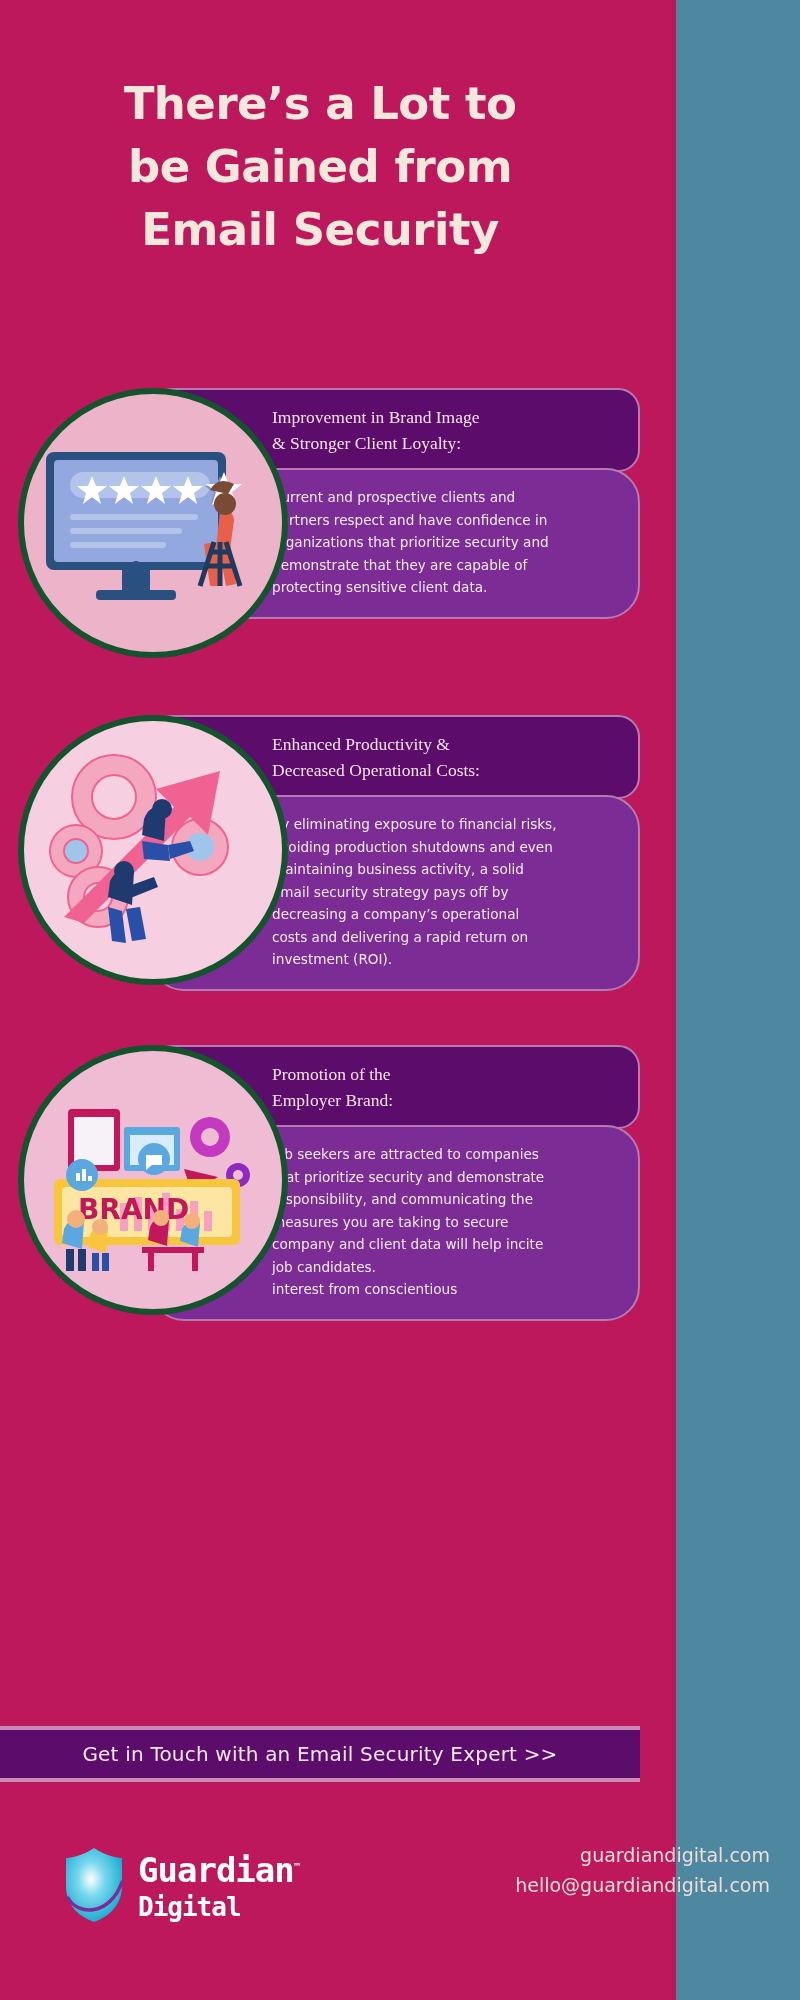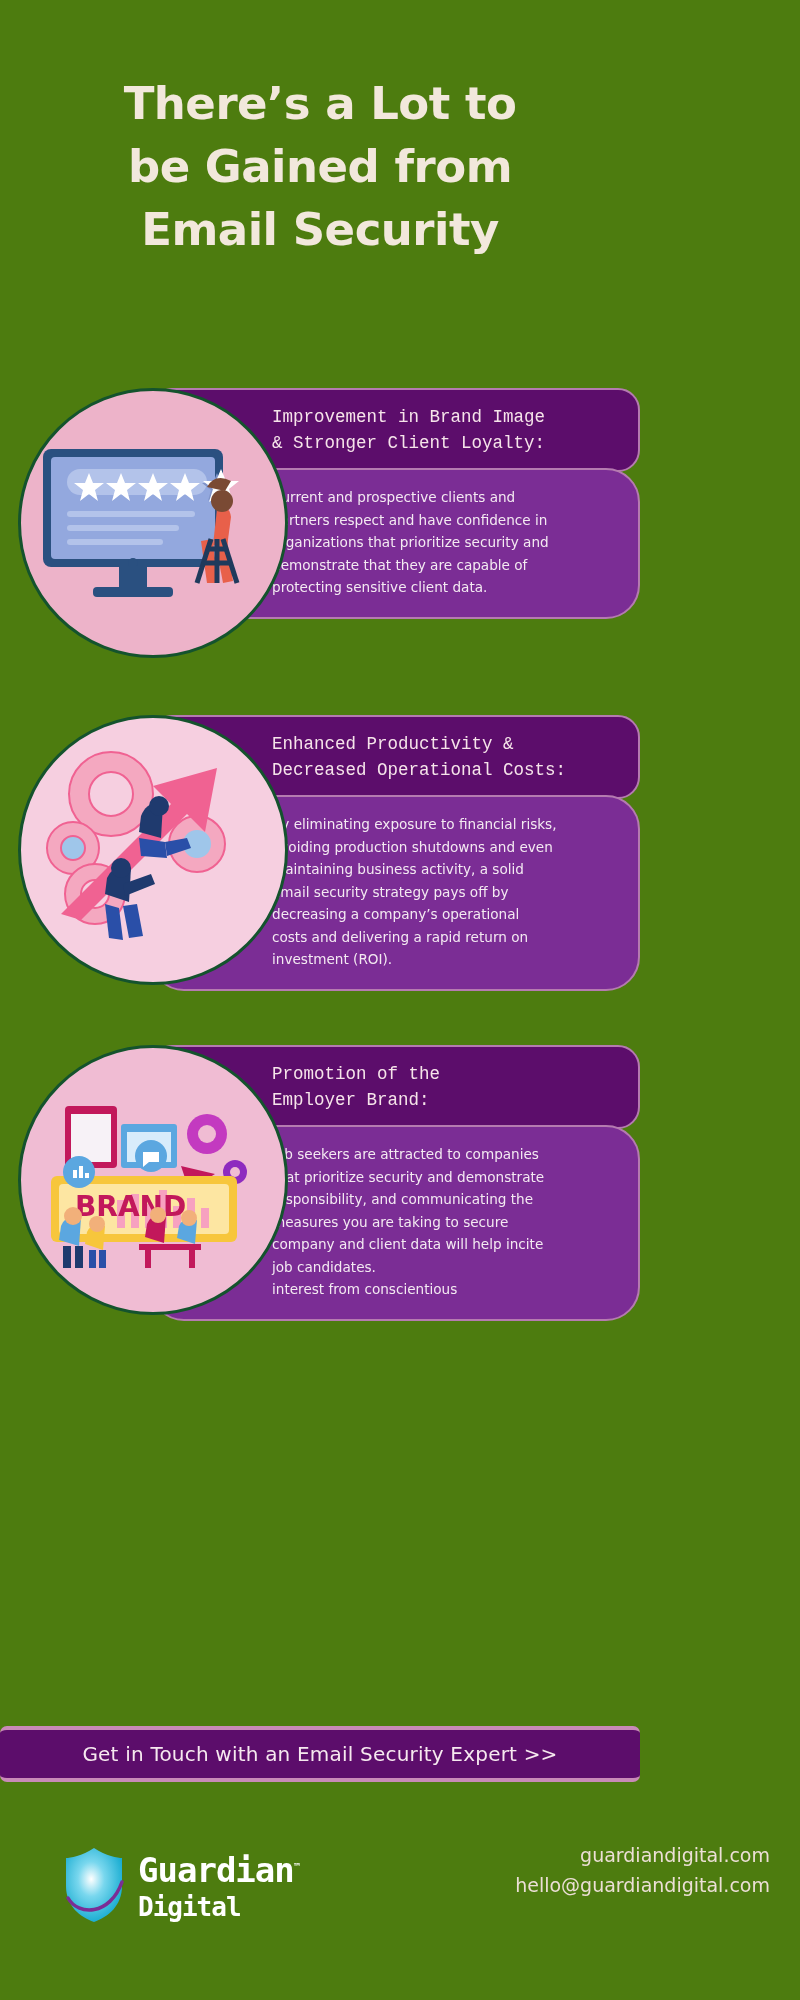--- a/index.html
+++ b/index.html
@@ -3,21 +3,21 @@
 <meta charset="utf-8">
 <style>
   * { margin:0; padding:0; box-sizing:border-box; }
   html,body { width:800px; height:2000px; }
   body {
     font-family:"Liberation Sans", sans-serif;
     background:#4d87a0;
     overflow:hidden;
     position:relative;
   }
-  .page { position:relative; width:800px; height:2000px; background:#4d7c0f; }
+  .page { position:relative; width:676px; height:2000px; background:#be185d; }
 
   
   .title-block{
     position:absolute; left:0; top:72px; width:640px;
     text-align:center;
   }
   .title-block .line{
     font-family:"DejaVu Sans", sans-serif;
     font-weight:bold;
     font-size:45px;
@@ -29,42 +29,42 @@
   
   .section{ position:absolute; left:0; width:640px; }
   .sec1{ top:388px; height:300px; }
   .sec2{ top:715px; height:340px; }
   .sec3{ top:1045px; height:300px; }
 
   .circle{
     position:absolute; left:18px; top:0;
     width:270px; height:270px; border-radius:50%;
     background:#edb3c9;
-    border:3px solid #14532d;
+    border:6px solid #14532d;
     overflow:hidden;
     z-index:3;
   }
   .sec2 .circle{ background:#f6cfe0; }
   .sec3 .circle{ background:#f0bcd3; }
 
   .panel{
     position:absolute; left:150px; width:490px;
     z-index:1;
   }
   .panel-head{
     position:relative;
     background:#5c0d6b;
     border:2px solid #b57bb0;
     border-radius:22px;
     padding:14px 18px 14px 120px;
     min-height:62px;
     display:flex; flex-direction:column; justify-content:center;
   }
   .panel-head .hl{
-    font-family:Liberation Mono, monospace;
+    font-family:Liberation Serif, serif;
     color:#f6e4ea;
     font-size:17.5px;
     line-height:26px;
     white-space:nowrap;
   }
   .panel-body{
     position:relative;
     margin-top:-4px;
     background:#7b2d95;
     border:2px solid #b57bb0;
@@ -78,21 +78,21 @@
     line-height:22.5px;
     white-space:nowrap;
   }
 
   
   .cta{
     position:absolute; left:0; top:1726px; width:640px; height:56px;
     background:#5c0d6b;
     border-top:4px solid #c98ab8;
     border-bottom:4px solid #c98ab8;
-    display:flex; align-items:center; justify-content:center;border-radius:7px;
+    display:flex; align-items:center; justify-content:center;
   }
   .cta span{
     font-family:"DejaVu Sans", sans-serif;
     color:#f6e8ef; font-size:20px; letter-spacing:0.2px;
   }
 
   
   .footer{ position:absolute; left:0; top:1800px; width:800px; height:200px; }
   .logo-wrap{ position:absolute; left:62px; top:46px; display:flex; align-items:flex-end; }
   .shield{ position:relative; width:64px; height:78px; }

